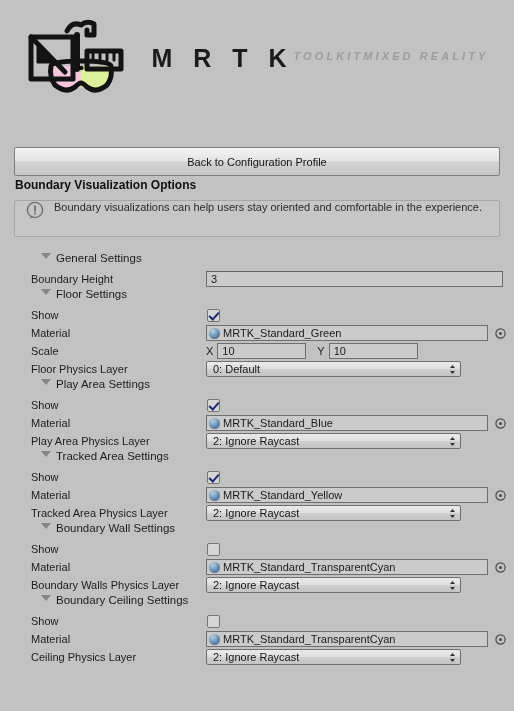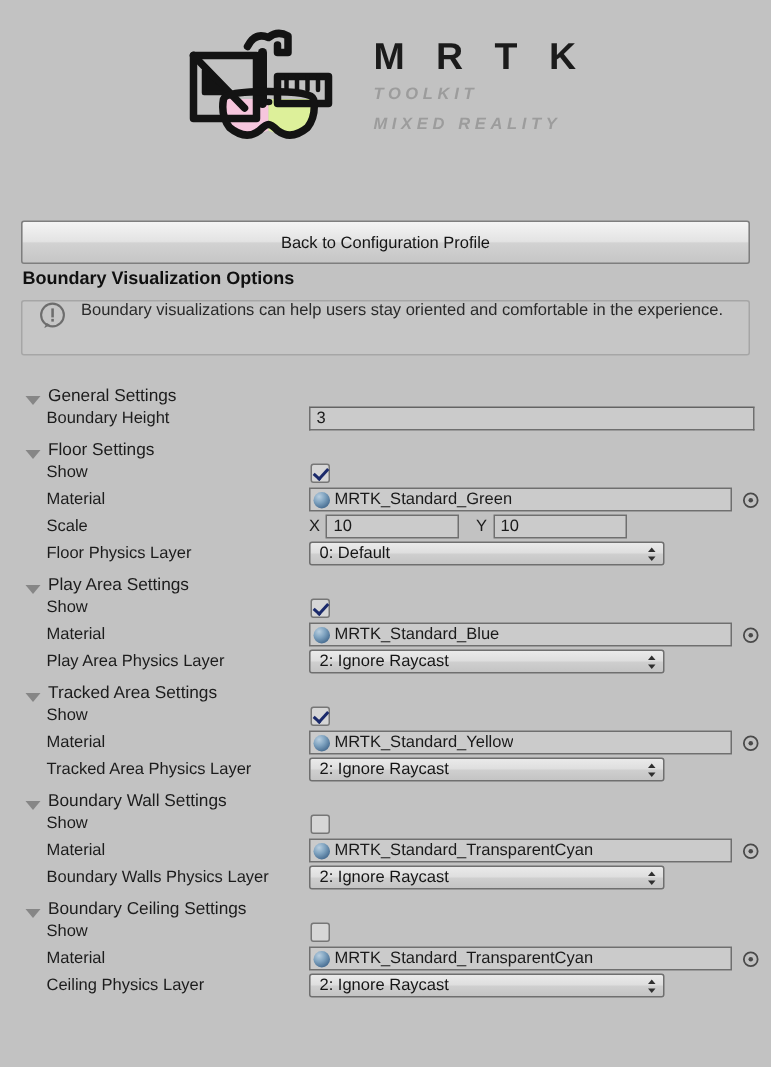--- a/index.html
+++ b/index.html
@@ -28,21 +28,21 @@
     padding-bottom: 6px;
     box-sizing: border-box;
   }
   .logo-mark {
     width: 108px;
     height: 86px;
     flex: none;
   }
   .wordmark {
     display: flex;
-    flex-direction: column;
+    flex-direction: row;
     justify-content: center;
     margin-top: -2px;
   }
   .wordmark-main {
     font-size: 25px;
     font-weight: bold;
     letter-spacing: 7px;
     color: #1b1b1b;
     line-height: 1.05;
   }
@@ -114,23 +114,24 @@
   
   .props {
     position: absolute;
     left: 0;
     top: 252px;
     width: 514px;
   }
   .foldout {
     height: 18px;
     display: flex;
-    align-items: flex-end;
+    align-items: flex-start;
     padding-left: 17px;
     cursor: default;
+    margin-left: 24px;
   }
   .tri {
     width: 0;
     height: 0;
     border-left: 5px solid transparent;
     border-right: 5px solid transparent;
     border-top: 6px solid #868686;
     margin-right: 5px;
     margin-top: 1px;
     flex: none;
@@ -254,21 +255,21 @@
     padding-left: 4px;
     font-size: 11px;
     color: #1a1a1a;
     cursor: text;
   }
   .vec-gap { width: 11px; flex: none; }
 
   
   .dropdown {
     box-sizing: border-box;
-    width: 237px;
+    width: 255px;
     height: 16px;
     background: linear-gradient(to bottom, #eaeaea 0%, #dedede 48%, #cfcfcf 52%, #c4c4c4 100%);
     border: 1px solid #6f6f6f;
     border-radius: 2px;
     display: flex;
     align-items: center;
     justify-content: space-between;
     padding: 0 4px 0 6px;
     font-size: 11px;
     color: #151515;

